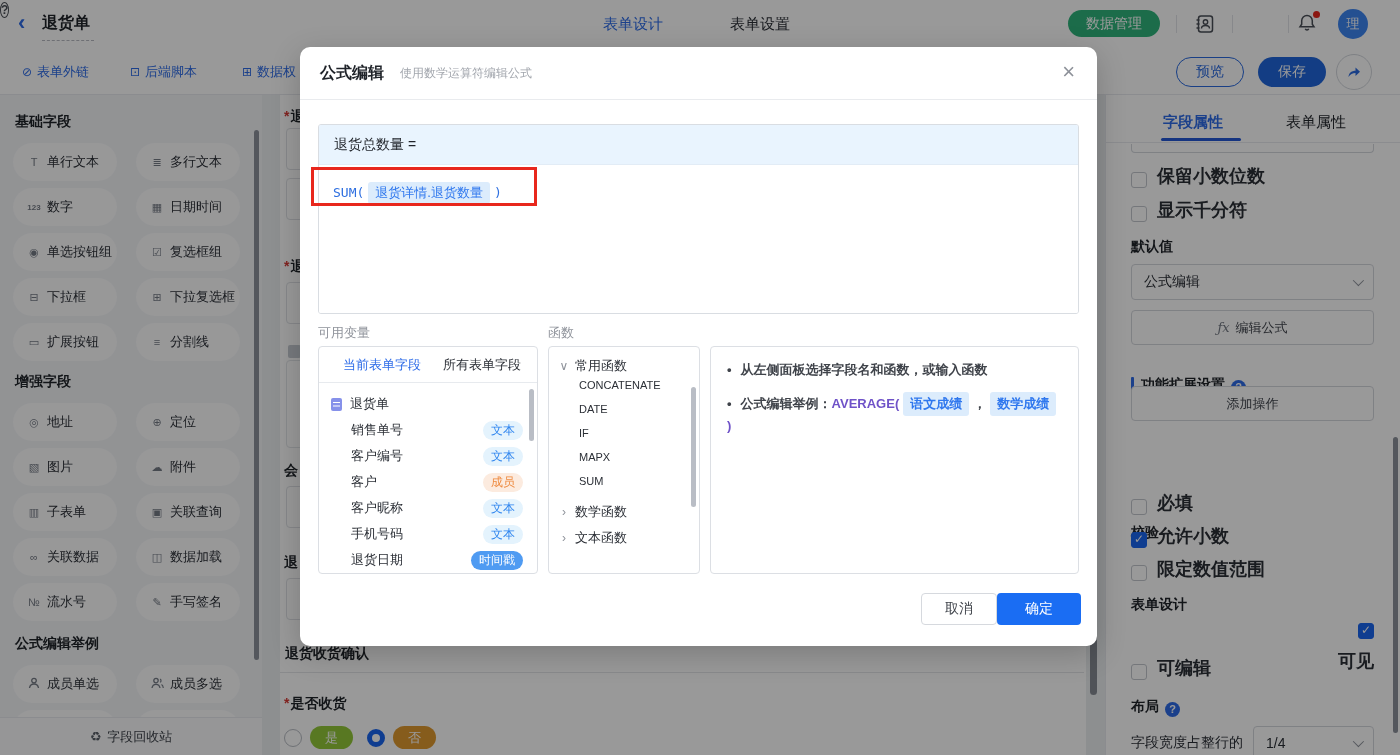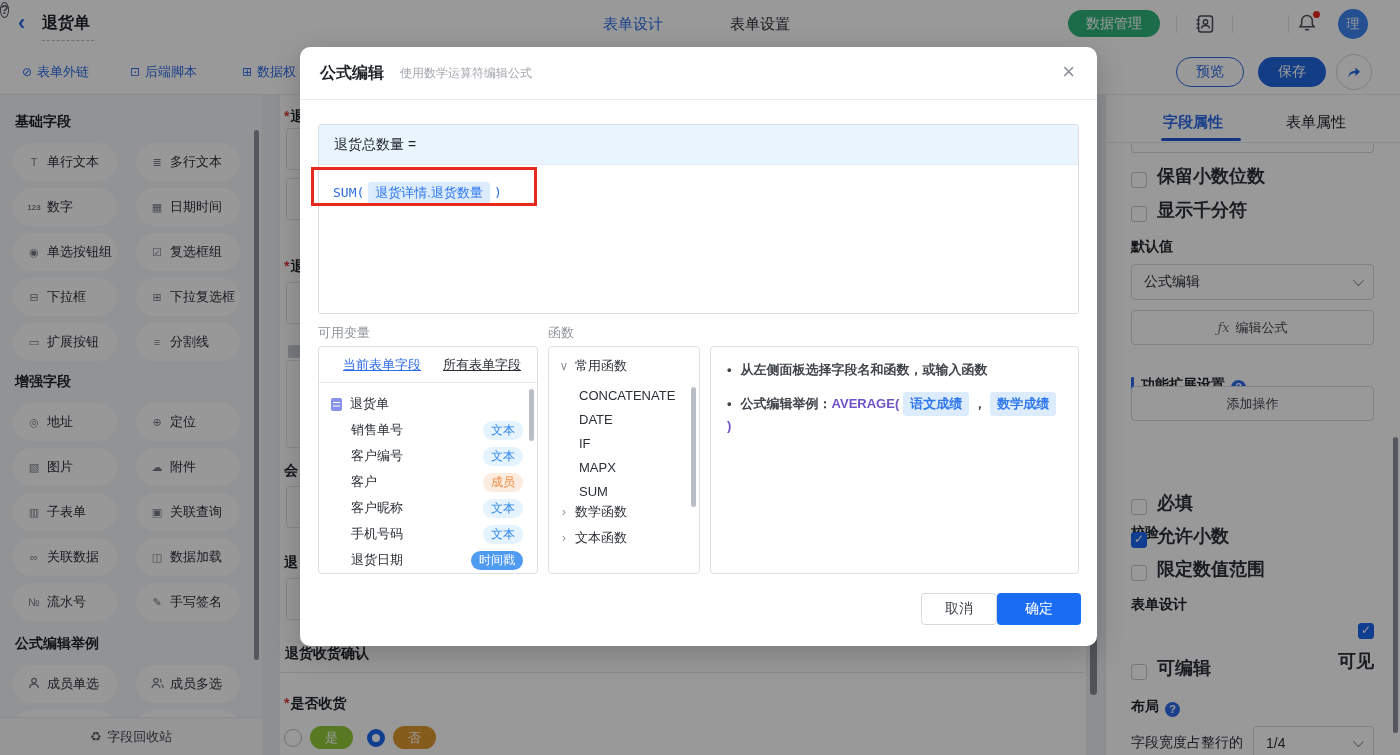--- a/index.html
+++ b/index.html
@@ -96,42 +96,42 @@
   .formula-box { margin-top:24px; border:1px solid #d9dde2; border-radius:3px; overflow:hidden;}
   .fb-target { height:40px; background:#e9f4fe; font-size:14px; color:#1f2329; display:flex; align-items:center; padding:0 15px; border-bottom:1px solid #e2ecf6;}
   .fb-content { height:148px; background:#fff; padding:17px 14px; font-family:"DejaVu Sans Mono","Liberation Mono",monospace; font-size:13px; color:#2e6fe0; cursor:text;}
   .chip { display:inline-block; background:#dcecfc; color:#3078ee; border-radius:3px; padding:2px 7px; margin:0 4px; font-family:"Liberation Sans",sans-serif; font-size:13px; cursor:pointer;}
   .red-annot { position:absolute; left:11px; top:120px; width:226px; height:39px; border:3px solid #e8271d; z-index:70; pointer-events:none;}
   .cols { display:flex; gap:10px; margin-top:10px; }
   .col1{width:220px; flex:none;} .col2{width:152px; flex:none;} .col3{flex:1;}
   .col-label { font-size:13px; color:#8f939b; height:16px; margin-bottom:6px; }
   .panel { border:1px solid #dcdfe4; border-radius:4px; height:228px; position:relative; background:#fff; overflow:hidden;}
   .var-tabs { height:36px; border-bottom:1px solid #e7eaee; display:flex; align-items:center; justify-content:space-between; padding:0 16px 0 24px; font-size:13px;}
-  .var-tab { cursor:pointer; color:#2b2f36;text-decoration:underline;}
+  .var-tab { cursor:pointer; color:#2b2f36;}
   .var-tab.active { color:#2e6ce8; }
   .tree { padding-top:8px; }
   .tree-root { height:26px; display:flex; align-items:center; padding-left:12px; font-size:13px; color:#2b2f36; cursor:pointer;}
   .doc-icon { width:11px; height:13px; background:#8691ea; border-radius:2px; margin-right:8px; position:relative; flex:none;}
   .doc-icon::after { content:""; position:absolute; left:2px; right:2px; top:4px; height:1.5px; background:#fff; box-shadow:0 3.5px 0 #fff; }
   .tree-field { height:26px; display:flex; align-items:center; padding:0 14px 0 32px; font-size:13px; color:#2b2f36; cursor:pointer;}
   .tree-field .nm { flex:1; }
   .badge { font-size:12px; padding:1px 8px; border-radius:10px; }
   .bg-text { background:#e4f3fd; color:#3086ef; }
   .bg-member { background:#fcebdf; color:#ee8a3f; }
   .bg-ts { background:#4f9bf2; color:#fff; }
   .panel-thumb { position:absolute; right:3px; width:5px; background:#b9bdc5; border-radius:3px; }
   .vt { top:42px; height:52px; } .ft { top:40px; height:120px; }
   .search-row { height:36px; border-bottom:1px solid #e7eaee; display:flex; align-items:center; padding:0 12px; gap:8px;}
   .search-ic { width:9px; height:9px; border:1.5px solid #9aa0a8; border-radius:50%; position:relative; flex:none;}
   .search-ic::after { content:""; position:absolute; left:7px; top:7px; width:5px; height:1.5px; background:#9aa0a8; transform:rotate(45deg); transform-origin:0 0;}
   .fn-search { border:none; outline:none; font-size:13px; width:100px; color:#2b2f36; font-family:inherit;}
   .fn-search::placeholder { color:#b9bdc6; }
   .fn-group { height:26px; display:flex; align-items:center; padding-left:10px; font-size:13px; color:#2b2f36; cursor:pointer; gap:6px;}
   .caret { color:#8f939b; font-size:12px; width:10px; text-align:center;}
-  .fn-item { height:24px; display:flex; align-items:flex-end; padding-left:30px; font-size:13px; color:#2b2f36; cursor:pointer;}
+  .fn-item { height:24px; display:flex; align-items:flex-start; padding-left:30px; font-size:11px; color:#2b2f36; cursor:pointer;}
   .help-panel { padding:13px 16px;font-weight:bold; }
   .tip { font-size:13px; color:#3f434a; margin-bottom:12px; line-height:20px;}
   .tip .dot { margin-right:9px; color:#3f434a; }
   .tip .fn { color:#6f52c8; }
   .m-footer { position:absolute; right:16px; bottom:21px; display:flex; }
   .btn-cancel { width:76px; height:32px; background:#fff; border:1px solid #d6d9de; border-radius:4px; font-size:14px; color:#3f434a; cursor:pointer;}
   .btn-confirm { width:84px; height:32px; background:#1a6df3; border:none; border-radius:4px; font-size:14px; color:#fff; cursor:pointer;}
 </style>
 </head>
 <body>

